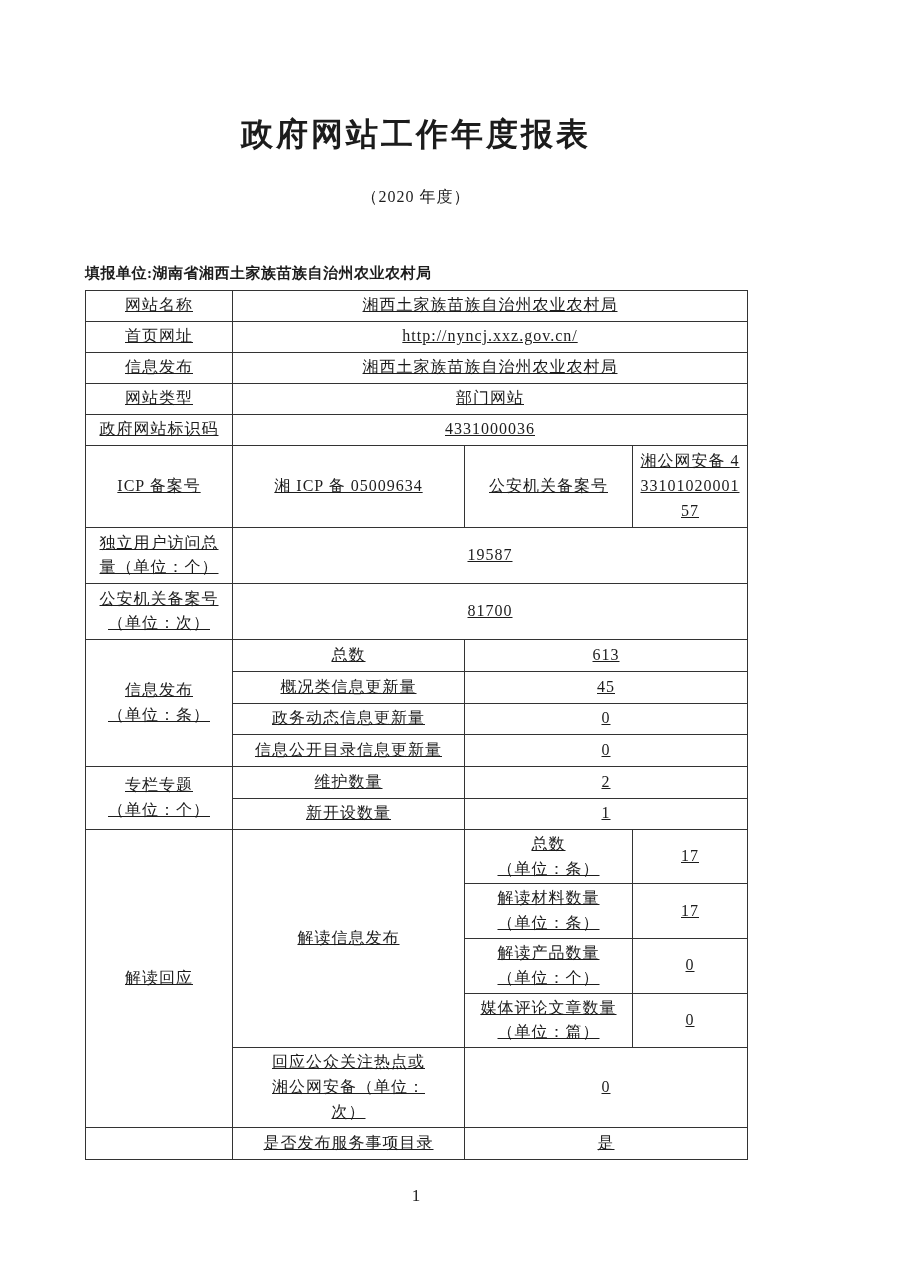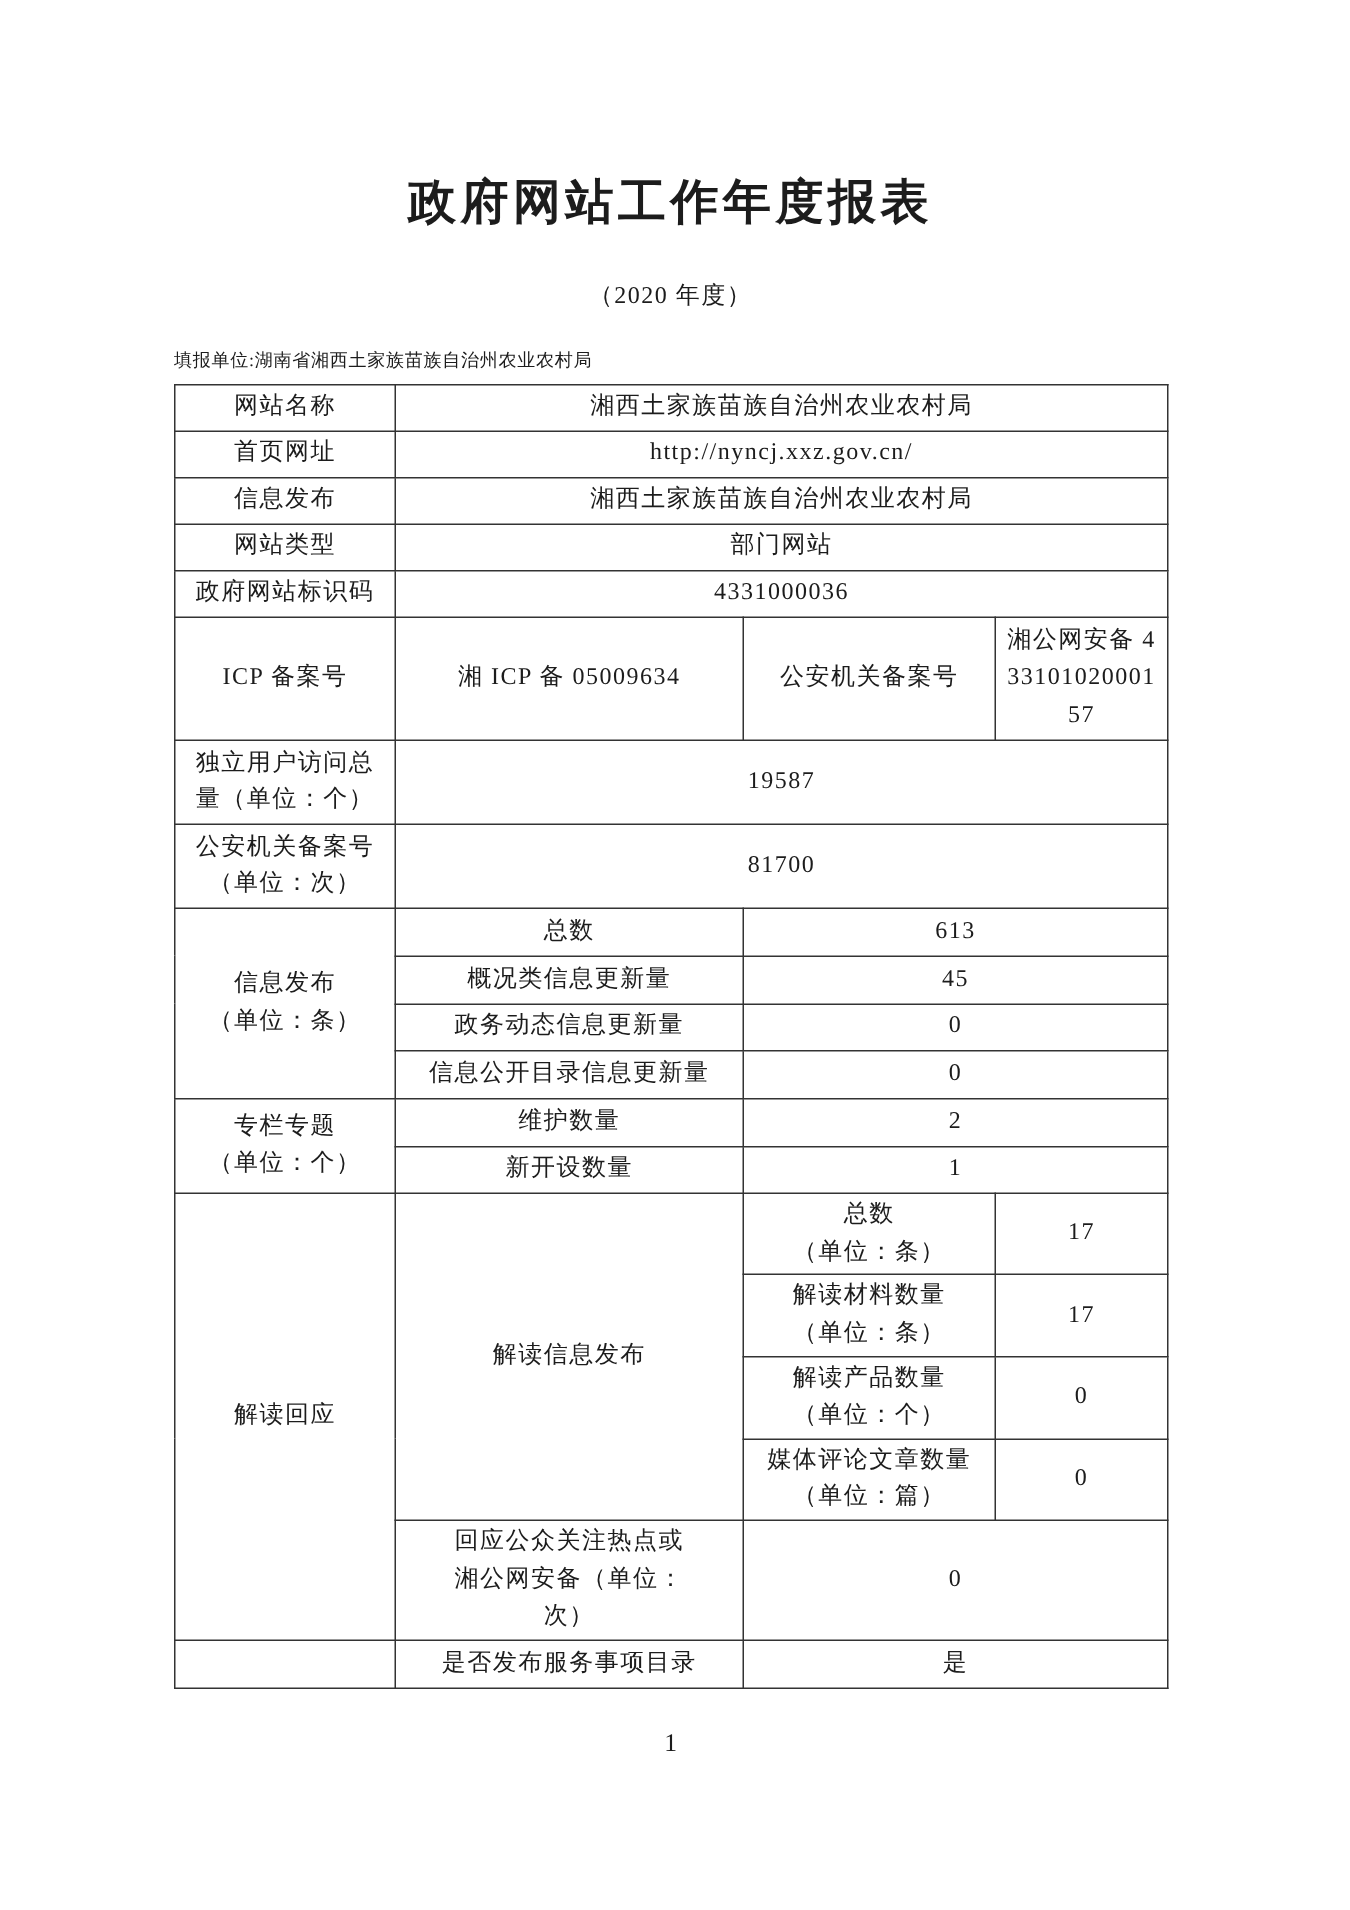--- a/index.html
+++ b/index.html
@@ -1,33 +1,33 @@
 <!DOCTYPE html>
 <html><head>
 <meta charset="utf-8">
 <style>
   html,body{margin:0;padding:0;}
   body{
     width:900px;height:1273px;background:#ffffff;color:#1c1c1c;
     font-family:"Liberation Serif","DejaVu Serif",serif;
     overflow:hidden;
   }
-  .page{padding:112px 0 0 116px;width:662px;}
+  .page{padding:112px 0 0 85px;width:662px;}
   .doc-title{
     margin:0;text-align:center;font-size:32px;font-weight:bold;
     letter-spacing:3px;line-height:1.4;
   }
   .doc-subtitle{
     margin-top:30px;text-align:center;font-size:16px;letter-spacing:1px;
   }
   .reporting-unit{
-    margin-top:24px;font-size:12px;font-weight:normal;letter-spacing:0.5px;
+    margin-top:56px;font-size:15px;font-weight:bold;letter-spacing:0.5px;
   }
   table.report{
-    margin-top:7px;border-collapse:collapse;table-layout:fixed;width:662px;
+    margin-top:7px;border-collapse:collapse;table-layout:fixed;width:662px;text-decoration:underline;
   }
   table.report td{
     border:1px solid #333;text-align:center;vertical-align:middle;
     font-size:16px;letter-spacing:1px;padding:2px 4px;line-height:1.55;
     overflow:hidden;
   }
   td.pre{white-space:pre-line;}
   td.police{letter-spacing:0;padding:2px 10px;word-break:break-all;}
   tr.h31{height:31px;} tr.h32{height:32px;} tr.h52{height:52px;}
   tr.h56{height:56px;} tr.h79{height:79px;} tr.h82{height:82px;}

